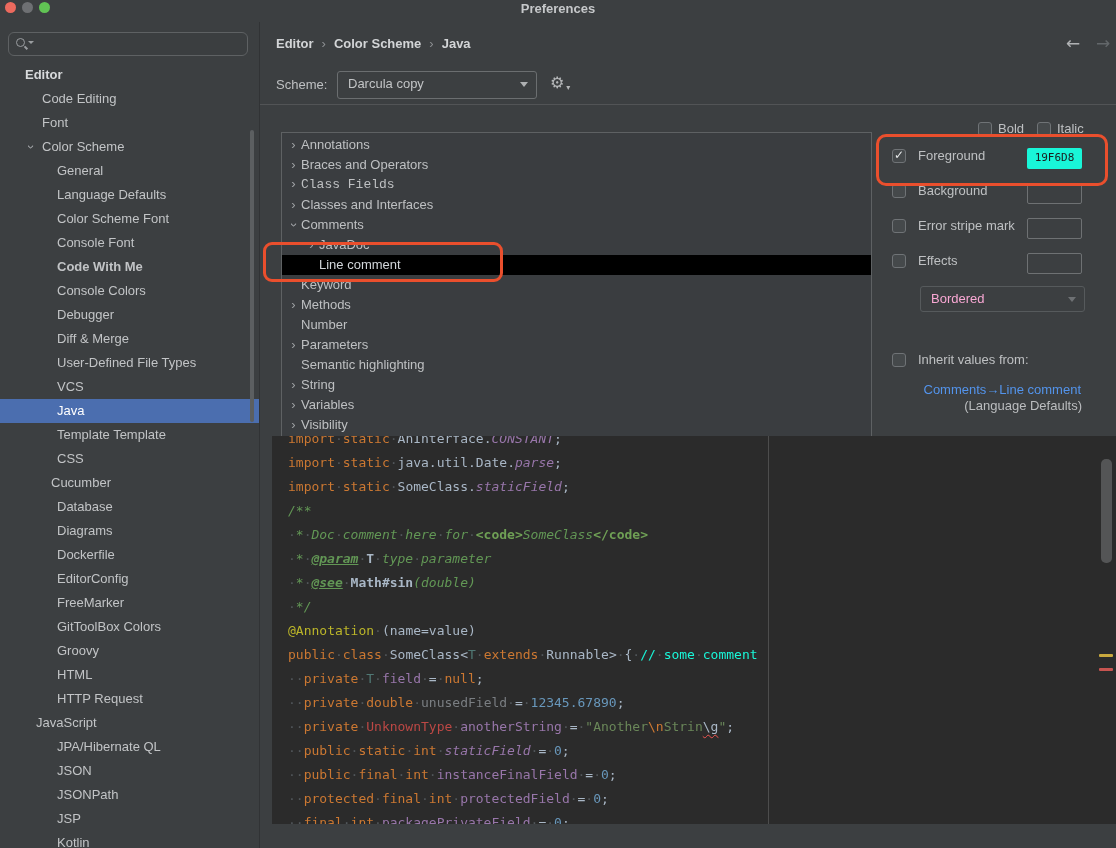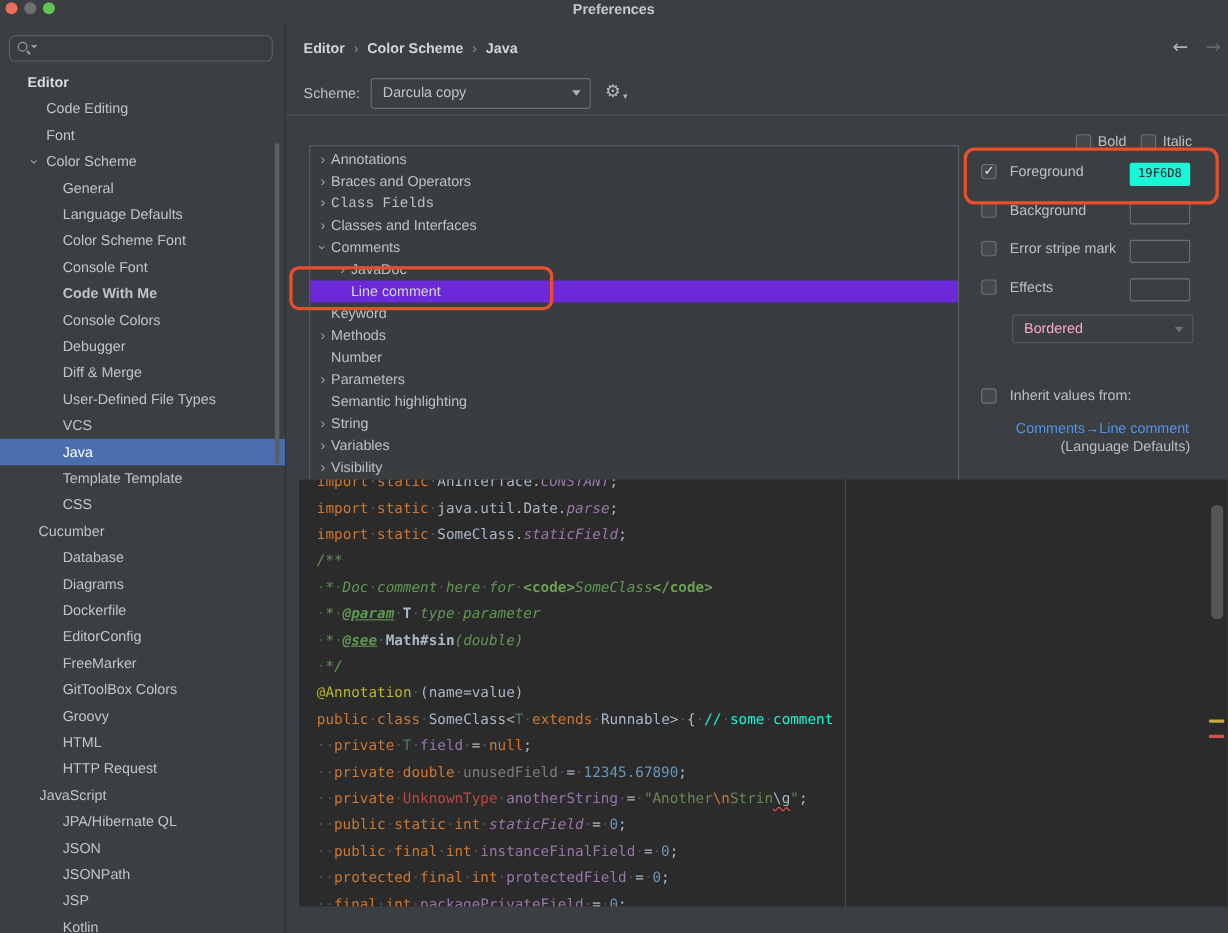--- a/index.html
+++ b/index.html
@@ -40,21 +40,21 @@
   .combo{position:absolute;border:1px solid #6B6E70;border-radius:3px;background:#3C3F41;color:#C2C4C6;font-size:13px;}
   .combo .val{position:absolute;left:10px;top:0;line-height:24px;white-space:nowrap;}
   .combo .arr{position:absolute;right:8px;top:10px;width:0;height:0;border-left:4px solid transparent;border-right:4px solid transparent;border-top:5px solid #AEB0B2;}
   .scheme-combo{left:337px;top:71px;width:198px;height:26px;}
   .gear{position:absolute;left:550px;top:73px;font-size:16px;color:#B4B6B8;font-family:"DejaVu Sans",sans-serif;}
   .gear::after{content:"▾";position:absolute;font-size:8px;right:-6px;bottom:0px;color:#B4B6B8;}
   .hdivider{position:absolute;left:260px;top:104px;right:0;height:1px;background:#525456;}
   
   .tree-panel{position:absolute;left:281px;top:110px;width:591px;height:341px;border:1px solid #5E6163;background:#3A3D40;box-sizing:border-box;overflow:hidden;padding-top:2px;margin-top:22px;}
   .tree-row{position:relative;height:20px;line-height:20px;font-size:13px;color:#BEC0C2;white-space:nowrap;cursor:default;}
-  .tree-row.sel{background:#6d28d9;color:#D2D6DA;}
+  .tree-row.sel{background:#000000;color:#D2D6DA;}
   .tr-chev{display:inline-block;width:15px;text-align:center;color:#9FA2A5;font-size:13px;}
   .tr-chev.exp{transform:rotate(90deg);}
   
   .opts{position:absolute;left:880px;top:110px;width:236px;height:345px;font-size:13px;color:#BEC0C2;}
   .cb{position:absolute;width:14px;height:14px;border:1px solid #6F7376;border-radius:3px;background:#45494B;box-sizing:border-box;}
   .cb.checked::after{content:"✓";position:absolute;left:1px;top:-2px;font-family:"DejaVu Sans",sans-serif;font-size:12px;color:#E8EAEB;}
   .opt-label{position:absolute;line-height:16px;white-space:nowrap;}
   .swatch{position:absolute;left:147px;width:55px;height:21px;box-sizing:border-box;border:1px solid #6E7173;border-radius:2px;text-align:center;line-height:20px;font-family:"DejaVu Sans Mono",monospace;font-size:11px;}
   .swatch.filled{border:none;color:#1B1D1E;}
   .effects-combo{left:40px;top:176px;width:163px;height:24px;border-color:#565A5C;}
@@ -121,21 +121,21 @@
       <div class="sb-row" style="padding-left: 57px;"><span>Console Font</span></div>
       <div class="sb-row" style="padding-left: 57px; font-weight: bold;"><span>Code With Me</span></div>
       <div class="sb-row" style="padding-left: 57px;"><span>Console Colors</span></div>
       <div class="sb-row" style="padding-left: 57px;"><span>Debugger</span></div>
       <div class="sb-row" style="padding-left: 57px;"><span>Diff &amp; Merge</span></div>
       <div class="sb-row" style="padding-left: 57px;"><span>User-Defined File Types</span></div>
       <div class="sb-row" style="padding-left: 57px;"><span>VCS</span></div>
       <div class="sb-row sel" style="padding-left: 57px;"><span>Java</span></div>
       <div class="sb-row" style="padding-left: 57px;"><span>Template Template</span></div>
       <div class="sb-row" style="padding-left: 57px;"><span>CSS</span></div>
-      <div class="sb-row" style="padding-left: 35px;"><span>Cucumber</span></div>
+      <div class="sb-row" style="padding-left: 51px;"><span>Cucumber</span></div>
       <div class="sb-row" style="padding-left: 57px;"><span>Database</span></div>
       <div class="sb-row" style="padding-left: 57px;"><span>Diagrams</span></div>
       <div class="sb-row" style="padding-left: 57px;"><span>Dockerfile</span></div>
       <div class="sb-row" style="padding-left: 57px;"><span>EditorConfig</span></div>
       <div class="sb-row" style="padding-left: 57px;"><span>FreeMarker</span></div>
       <div class="sb-row" style="padding-left: 57px;"><span>GitToolBox Colors</span></div>
       <div class="sb-row" style="padding-left: 57px;"><span>Groovy</span></div>
       <div class="sb-row" style="padding-left: 57px;"><span>HTML</span></div>
       <div class="sb-row" style="padding-left: 57px;"><span>HTTP Request</span></div>
       <div class="sb-row" style="padding-left: 36px;"><span>JavaScript</span></div>

